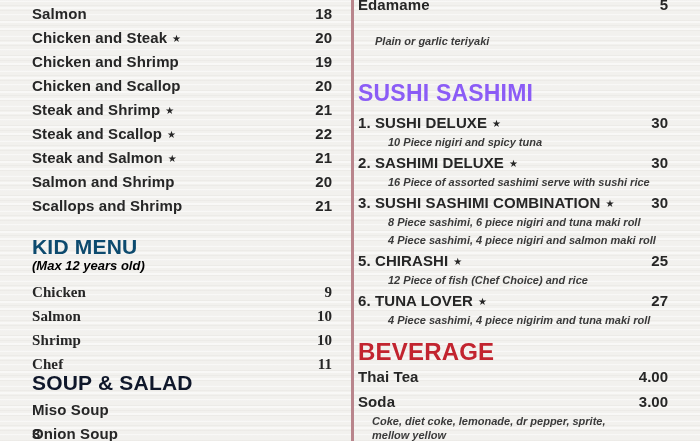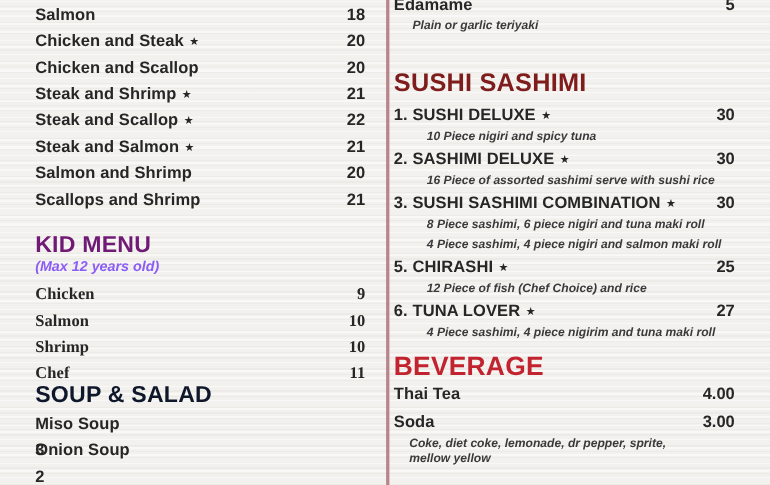--- a/index.html
+++ b/index.html
@@ -32,21 +32,21 @@
   .kid-sub{font-size:13px;line-height:15px;font-style:italic;font-weight:700;}
   .kid-list{margin-top:7px;}
   .kid-list .row{height:24px;line-height:24px;font-family:Liberation Serif, serif;}
   .soup-title{margin-top:-4px;}
   .soup-list{margin-top:4px;}
   .soup-list .row{height:24px;line-height:24px;flex-direction:column;}
 
   
   .edamame-row{margin-top:-5px;line-height:20px;}
   .sub-desc{font-size:11px;line-height:14px;font-style:italic;font-weight:700;color:#3a3a3a;}
-  .edamame-desc{margin-top:1px;margin-left:17px;}
+  .edamame-desc{margin-top:19px;margin-left:17px;}
   .sushi-title{font-size:23px;line-height:24px;margin-top:33px;}
   .sushi-list{margin-top:8px;}
   .sushi-item{margin-bottom:3px;}
   .sushi-item .row{line-height:20px;}
   .sushi-item .label{text-transform:uppercase;text-align:center;}
   .sushi-item .sub-desc{line-height:15px;margin-left:30px;}
   .beverage-title{font-size:24px;line-height:24px;margin-top:12px;}
   .bev-list{margin-top:3px;}
   .bev-item{margin-bottom:5px;}
   .bev-item .row{line-height:20px;}
@@ -64,20 +64,24 @@
       <div class="row">
         <span class="label"><span>Salmon</span></span>
         <span class="price">18</span>
       </div>
 
       <div class="row">
         <span class="label"><span>Chicken and Steak</span><span class="star">★</span></span>
         <span class="price">20</span>
       </div>
 
+      <div class="row">
+        <span class="label"><span>Chicken and Shrimp</span></span>
+        <span class="price">19</span>
+      </div>
 
       <div class="row">
         <span class="label"><span>Chicken and Scallop</span></span>
         <span class="price">20</span>
       </div>
 
       <div class="row">
         <span class="label"><span>Steak and Shrimp</span><span class="star">★</span></span>
         <span class="price">21</span>
       </div>
@@ -96,22 +100,22 @@
         <span class="label"><span>Salmon and Shrimp</span></span>
         <span class="price">20</span>
       </div>
 
       <div class="row">
         <span class="label"><span>Scallops and Shrimp</span></span>
         <span class="price">21</span>
       </div>
     </div>
 
-  <div class="section-title kid-title" style="color: #701a75;">KID MENU</div>
-  <div class="kid-sub" style="color: #8b5cf6;">(Max 12 years old)</div>
+  <div class="section-title kid-title" style="color: #0c4a6e;">KID MENU</div>
+  <div class="kid-sub" style="color: #000000;">(Max 12 years old)</div>
 
   <div class="kid-list">
 
       <div class="row">
         <span class="label">Chicken</span>
         <span class="price">9</span>
       </div>
 
       <div class="row">
         <span class="label">Salmon</span>
@@ -147,21 +151,21 @@
 </div>
 
 <div class="col col-right">
 
   <div class="row edamame-row">
     <span class="label">Edamame</span>
     <span class="price">5</span>
   </div>
   <div class="sub-desc edamame-desc">Plain or garlic teriyaki</div>
 
-  <div class="section-title sushi-title" style="color: #7f1d1d;">SUSHI SASHIMI</div>
+  <div class="section-title sushi-title" style="color: #8b5cf6;">SUSHI SASHIMI</div>
 
   <div class="sushi-list">
 
       <div class="sushi-item">
         <div class="row">
           <span class="label"><span>1. SUSHI DELUXE</span><span class="star">★</span></span>
           <span class="price">30</span>
         </div>
         <div class="sub-desc">10 Piece nigiri and spicy tuna</div>
       </div>

